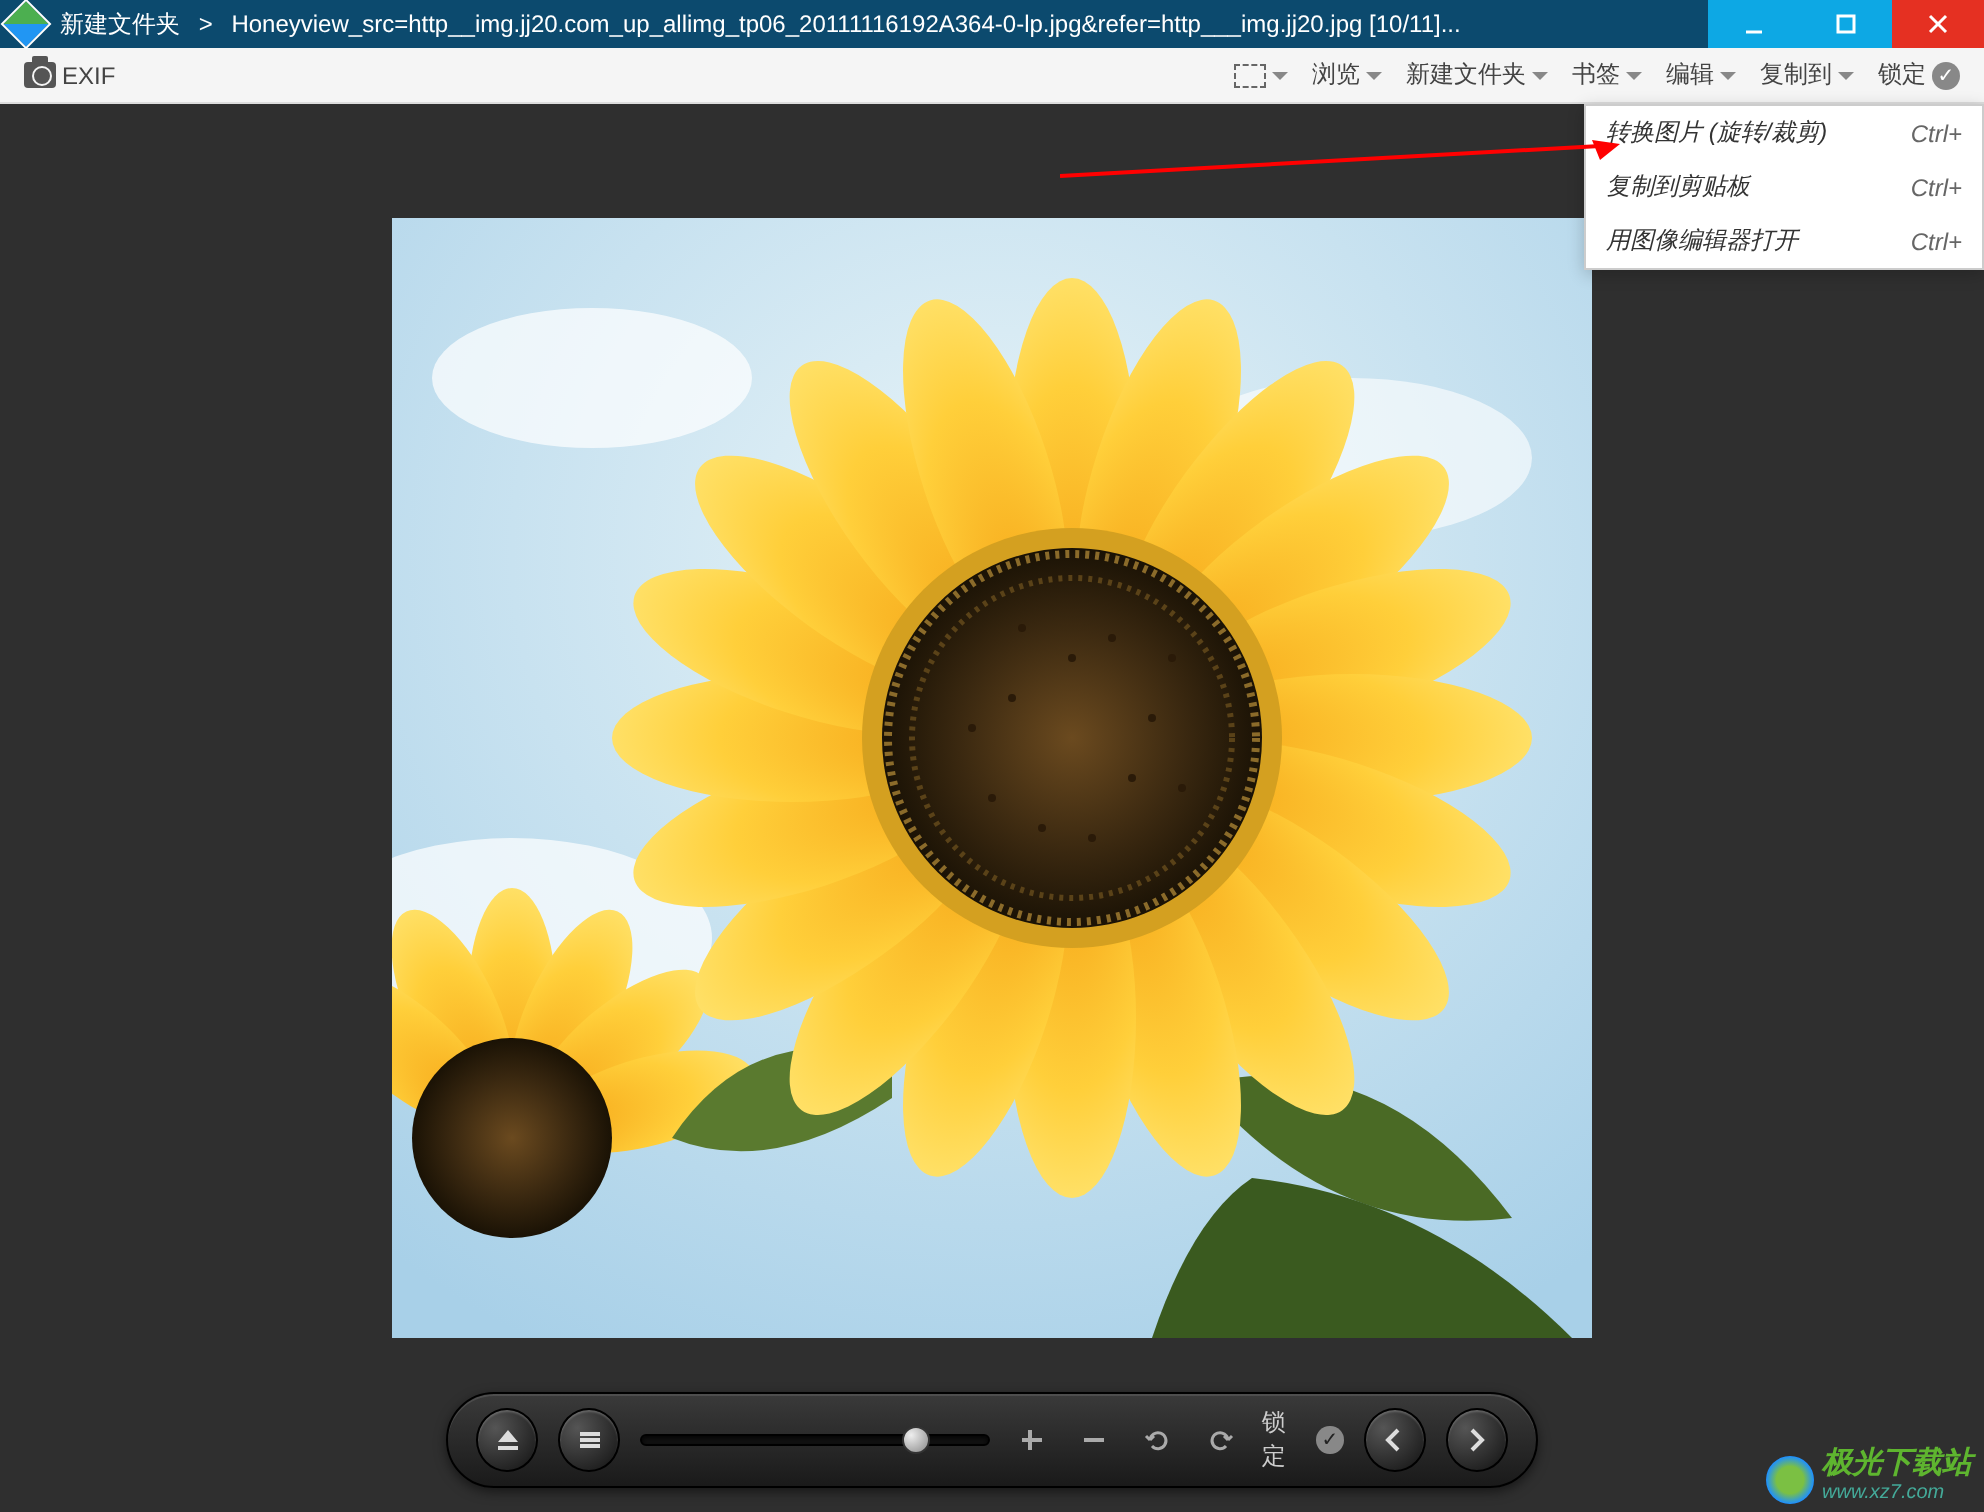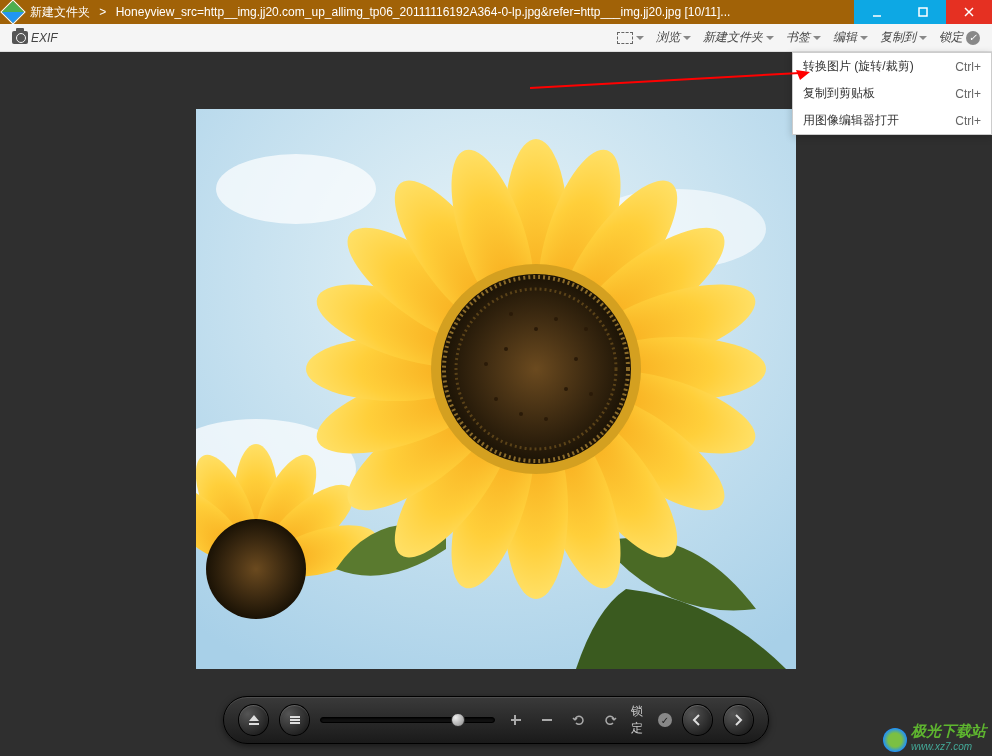--- a/index.html
+++ b/index.html
@@ -1,50 +1,50 @@
 <!DOCTYPE html>
 <html><head>
   <meta charset="utf-8">
   <style>
     * { margin: 0; padding: 0; box-sizing: border-box; font-family: "Microsoft YaHei", Arial, sans-serif; }
     body { width: 992px; height: 756px; overflow: hidden; position: relative; background: #fff; }
     
     
-    .titlebar { height: 24px; background: #a16207; display: flex; align-items: center; color: #fff; font-size: 12px; }
+    .titlebar { height: 24px; background: #0c4a6e; display: flex; align-items: center; color: #fff; font-size: 12px; }
     .app-icon { width: 18px; height: 18px; margin: 0 4px; background: linear-gradient(135deg, #4caf50 0%, #4caf50 50%, #2196f3 50%, #2196f3 100%); transform: rotate(45deg); border: 1px solid #fff; }
     .titlebar-text { flex: 1; white-space: nowrap; overflow: hidden; padding-left: 4px; }
     .titlebar .arrow { padding: 0 6px; }
     .win-controls { display: flex; height: 24px; }
     .win-btn { width: 46px; display: flex; align-items: center; justify-content: center; cursor: pointer; }
     .win-btn.min { background: #0da8e4; }
     .win-btn.max { background: #0da8e4; }
     .win-btn.close { background: #e53022; }
     .win-btn svg { width: 12px; height: 12px; stroke: #fff; stroke-width: 1.5; fill: none; }
     
     
     .toolbar { height: 28px; background: #f5f5f5; border-bottom: 1px solid #ddd; display: flex; align-items: center; padding: 0 6px; font-size: 12px; color: #444; }
     .exif { display: flex; align-items: center; gap: 4px; }
     .exif-icon { width: 16px; height: 13px; background: #555; border-radius: 2px; position: relative; }
     .exif-icon::before { content: ""; position: absolute; top: -3px; left: 4px; width: 8px; height: 3px; background: #555; border-radius: 1px 1px 0 0; }
     .exif-icon::after { content: ""; position: absolute; top: 2px; left: 4px; width: 8px; height: 8px; border: 1px solid #f5f5f5; border-radius: 50%; }
     .toolbar-spacer { flex: 1; }
-    .toolbar-item { display: flex; align-items: center; gap: 3px; padding: 0 6px; cursor: pointer; height: 28px; font-style: italic; }
+    .toolbar-item { display: flex; align-items: center; gap: 3px; padding: 0 6px; cursor: pointer; height: 28px; }
     .dropdown-arrow { width: 0; height: 0; border-left: 4px solid transparent; border-right: 4px solid transparent; border-top: 4px solid #888; }
     .fit-icon { width: 16px; height: 12px; border: 1px dashed #666; position: relative; }
     .check-circle { width: 14px; height: 14px; border-radius: 50%; background: #888; display: flex; align-items: center; justify-content: center; color: #fff; font-size: 10px; }
     
     
     .viewer { position: absolute; top: 52px; left: 0; right: 0; bottom: 0; background: #2f2f2f; display: flex; align-items: center; justify-content: center; }
     .image-area { width: 600px; height: 560px; position: relative; overflow: hidden; margin-top: -30px; }
     
     
     .sunflower-svg { width: 100%; height: 100%; }
     
     
-    .dropdown-menu { position: absolute; top: 52px; right: 0; width: 200px; background: #fff; border: 1px solid #ccc; box-shadow: 0 2px 8px rgba(0,0,0,0.2); font-size: 12px; z-index: 100; }
+    .dropdown-menu { position: absolute; top: 52px; right: 0; width: 200px; background: #fff; border: 1px solid #ccc; box-shadow: 0 2px 8px rgba(0,0,0,0.2); font-size: 12px; z-index: 100; font-style: italic; }
     .menu-item { display: flex; align-items: center; justify-content: space-between; padding: 5px 10px; cursor: pointer; color: #333; }
     .menu-item .shortcut { color: #666; }
     
     
     .red-arrow { position: absolute; top: 70px; left: 530px; width: 280px; height: 20px; z-index: 200; pointer-events: none; }
     
     
     .bottom-controls { position: absolute; bottom: 12px; left: 50%; transform: translateX(-50%); display: flex; align-items: center; gap: 10px; background: linear-gradient(#3a3a3a, #1a1a1a); border: 1px solid #000; border-radius: 26px; padding: 6px 14px; box-shadow: inset 0 1px 0 rgba(255,255,255,0.1), 0 2px 6px rgba(0,0,0,0.5); }
     .ctrl-btn { width: 32px; height: 32px; border-radius: 50%; background: radial-gradient(circle at 30% 30%, #555, #111); border: 1px solid #000; display: flex; align-items: center; justify-content: center; cursor: pointer; box-shadow: inset 0 1px 1px rgba(255,255,255,0.2); }
     .ctrl-btn svg { width: 14px; height: 14px; fill: #ddd; }

